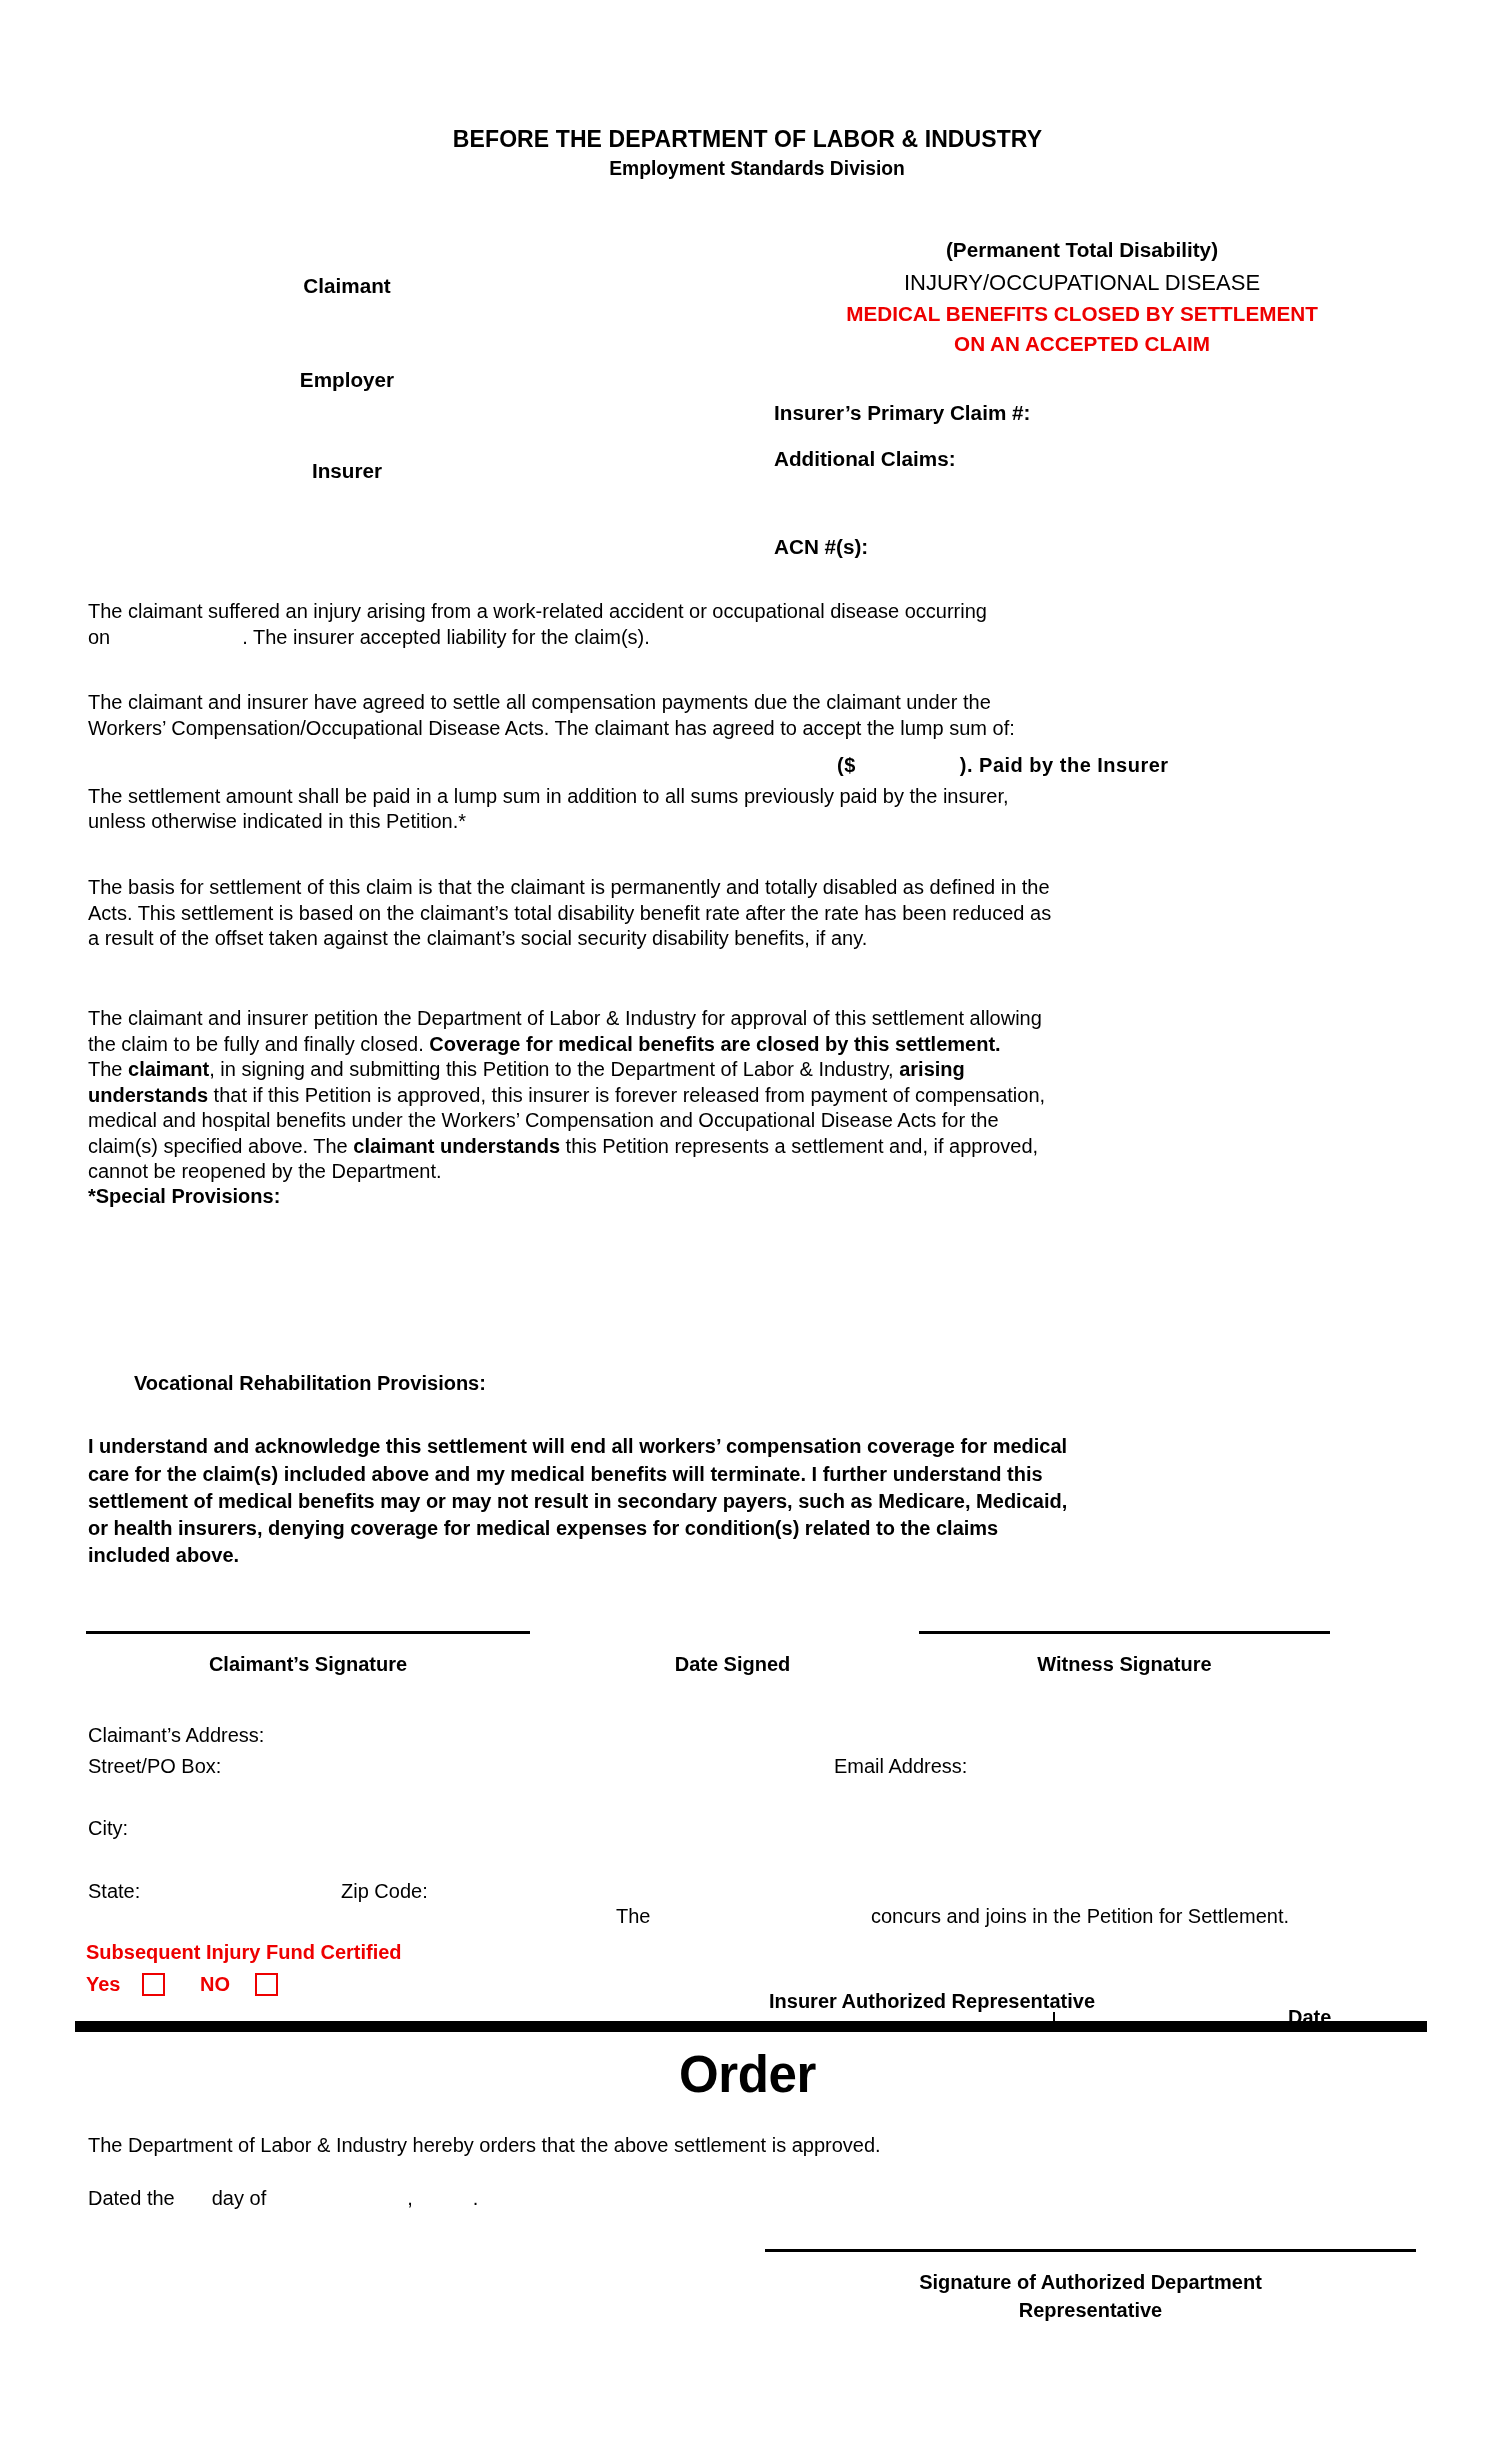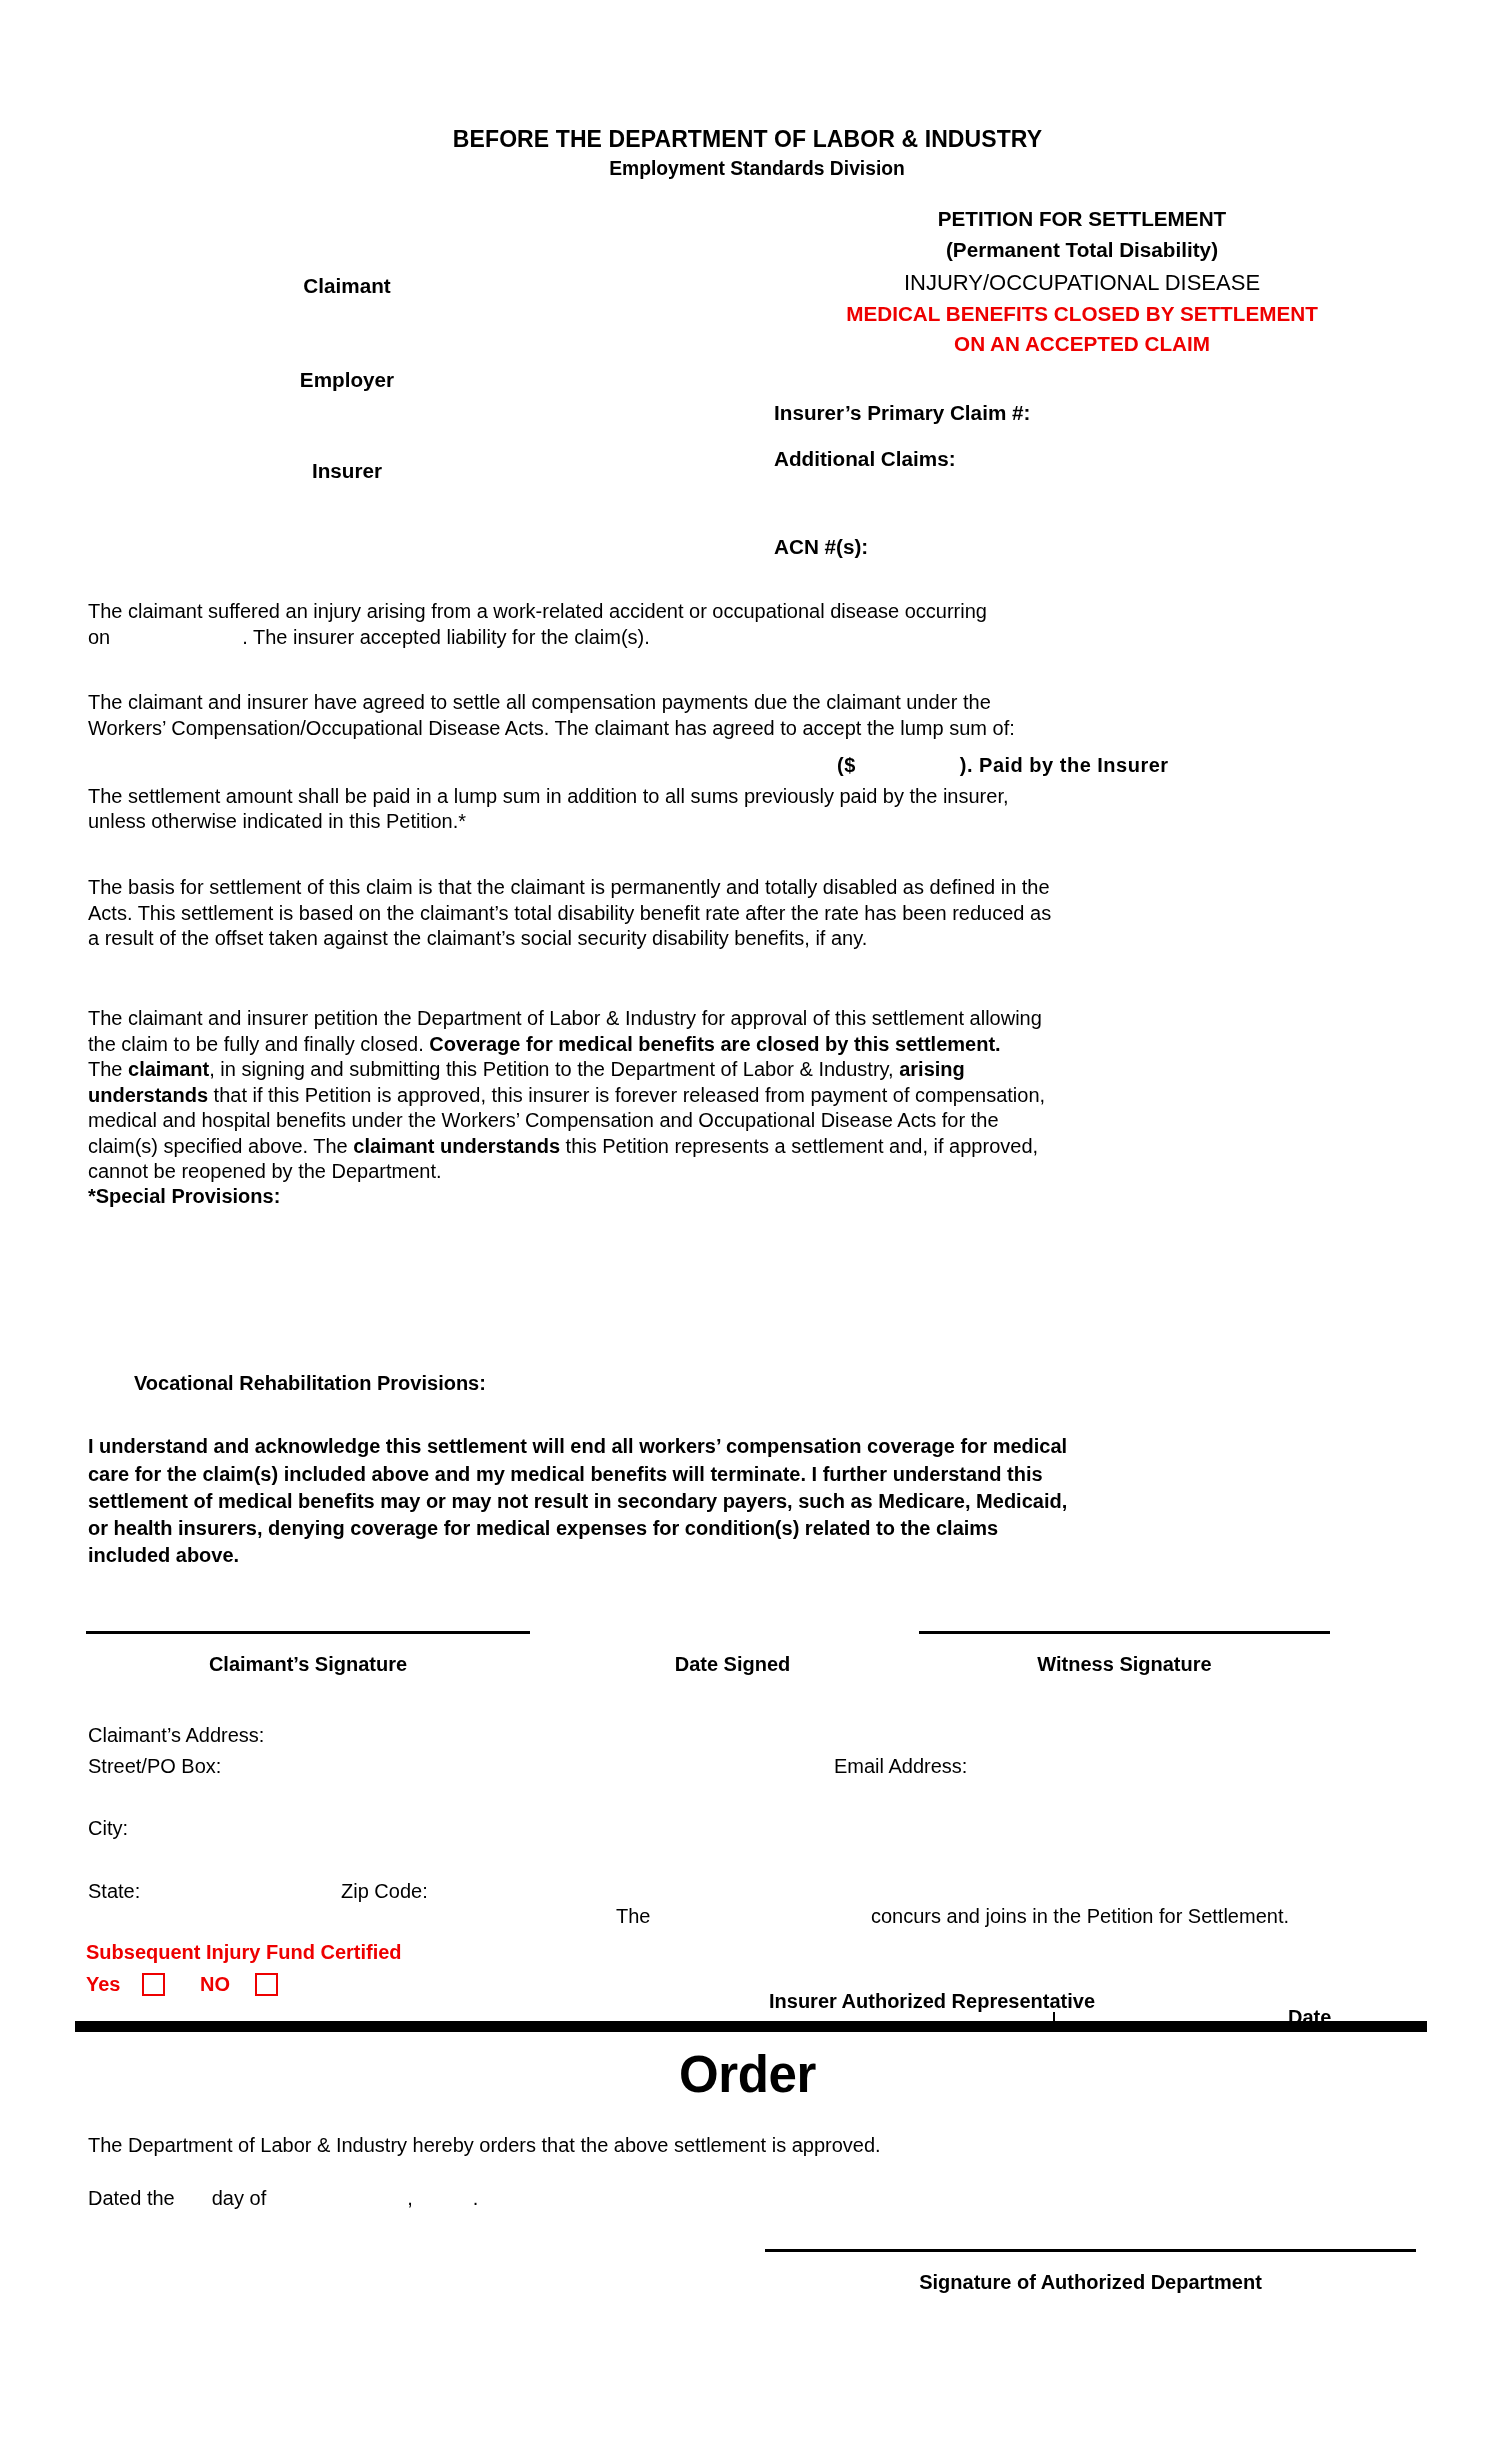--- a/index.html
+++ b/index.html
@@ -129,21 +129,20 @@
   }
 </style>
 </head>
 <body>
 
 <div id="page">
 
   <div class="abs hdr-title" style="top:126px;">BEFORE THE DEPARTMENT OF LABOR &amp; INDUSTRY</div>
   <div class="abs hdr-sub" style="top:158px;">Employment Standards Division</div>
 
-  <div class="abs rt-center rt-bold" style="top:207px; left:774px;">PETITION FOR SETTLEMENT</div>
   <div class="abs rt-center rt-bold" style="top:238px; left:774px;">(Permanent Total Disability)</div>
   <div class="abs rt-center rt-normal" style="top:270px; left:774px;">INJURY/OCCUPATIONAL DISEASE</div>
   <div class="abs rt-center rt-red" style="top:302px; left:774px;">MEDICAL BENEFITS CLOSED BY SETTLEMENT</div>
   <div class="abs rt-center rt-red" style="top:332px; left:774px;">ON AN ACCEPTED CLAIM</div>
 
   <div class="abs party-label" style="top:274px; left:202px;">Claimant</div>
   <div class="abs party-label" style="top:368px; left:202px;">Employer</div>
   <div class="abs party-label" style="top:459px; left:202px;">Insurer</div>
 
   <div class="abs claimfield" style="top:401px; left:774px;">Insurer’s Primary Claim #:</div>
@@ -246,15 +245,16 @@
 
   <div class="abs lbl-norm" style="top:2134px; left:88px;">The Department of Labor &amp; Industry hereby orders that the above settlement is approved.</div>
 
   <div class="abs lbl-norm" style="top:2187px; left:88px;">
     <span>Dated the</span><span style="display:inline-block;width:37px;"></span><span>day of</span><span style="display:inline-block;width:141px;"></span><span>,</span><span style="display:inline-block;width:60px;"></span><span>.</span>
   </div>
 
   <div class="abs rule" style="top:2249px; left:765px; width:651px;"></div>
   <div class="abs" style="top:2251px; left:765px; width:651px; height:32px;"></div>
   <div class="abs sig-caption" style="top:2271px; left:765px; width:651px;">Signature of Authorized Department</div>
+  <div class="abs sig-caption" style="top:2299px; left:765px; width:651px;">Representative</div>
 
 </div>
 
 
 </body></html>

